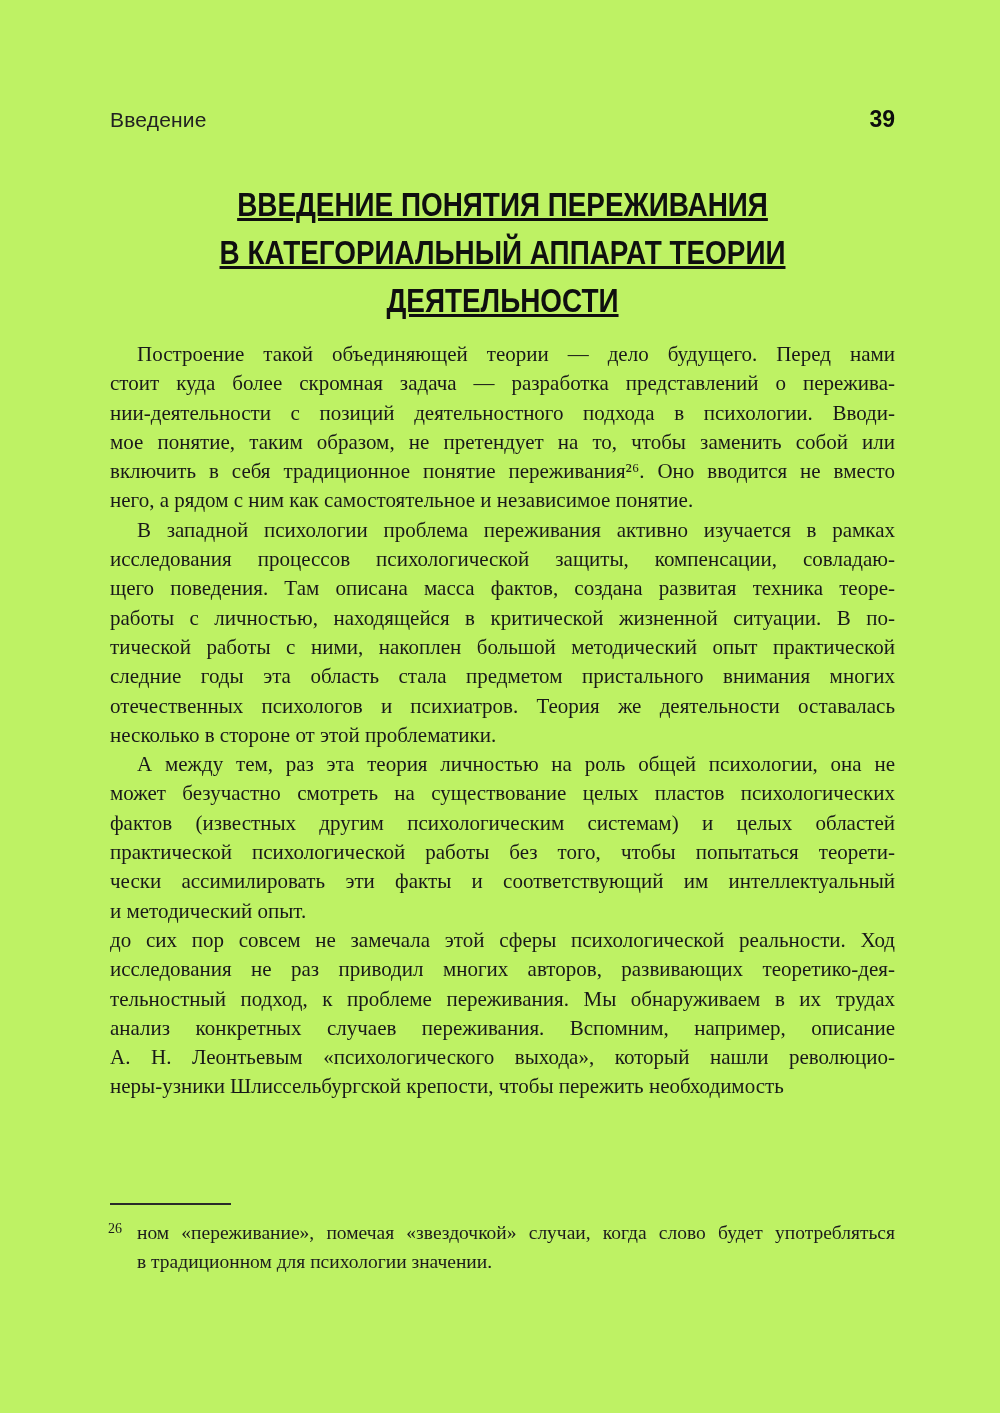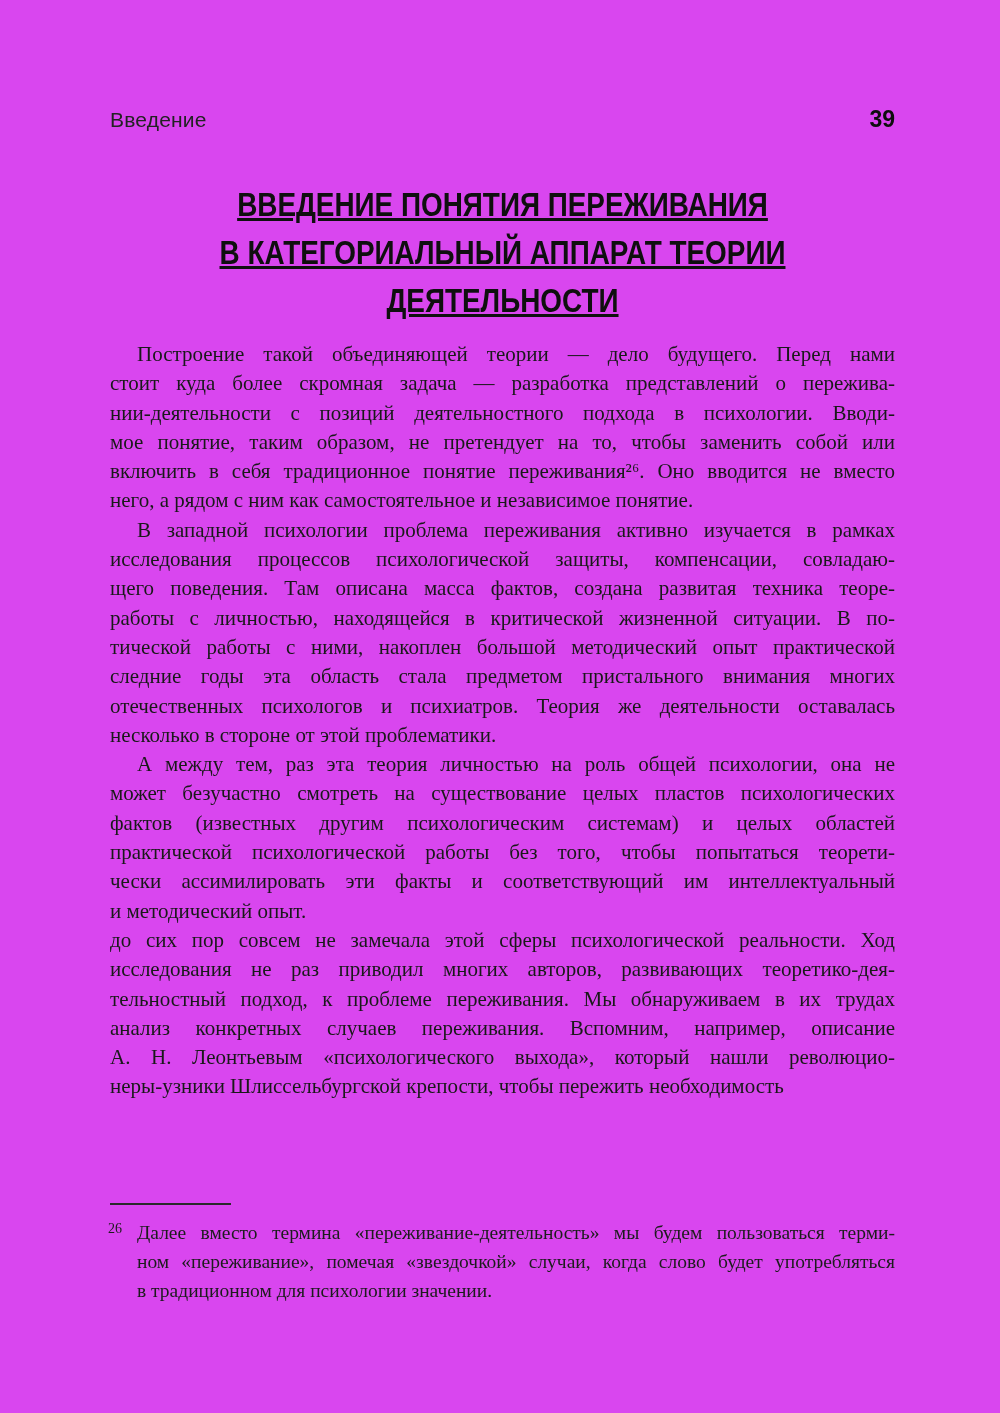--- a/index.html
+++ b/index.html
@@ -1,21 +1,21 @@
 <!DOCTYPE html>
 <html><head>
 <meta charset="utf-8">
 <style>
   html, body { margin: 0; padding: 0; background: #e8e8e8; }
   .page {
     position: relative;
     width: 1000px;
     height: 1413px;
     margin: 0 auto;
-    background: #d946ef;
+    background: #bef264;
     color: #161616;
     font-family: "Liberation Serif", "DejaVu Serif", serif;
     overflow: hidden;
   }
   .running-head {
     position: absolute;
     top: 106px;
     left: 110px;
     width: 785px;
     display: flex;
@@ -148,19 +148,18 @@
         <div class="line">А. Н. Леонтьевым «психологического выхода», который нашли революцио-</div>
         <div class="line last">неры-узники Шлиссельбургской крепости, чтобы пережить необходимость</div>
       </div>
     </main>
 
   <div class="footnote-sep"></div>
 
   <aside class="footnote">
     <span class="fn-marker">26</span>
     <div id="footnote-lines">
-        <div class="line">Далее вместо термина «переживание-деятельность» мы будем пользоваться терми-</div>
         <div class="line">ном «переживание», помечая «звездочкой» случаи, когда слово будет употребляться</div>
         <div class="line last">в традиционном для психологии значении.</div>
       </div>
   </aside>
 
 </div>
 
 </body></html>

